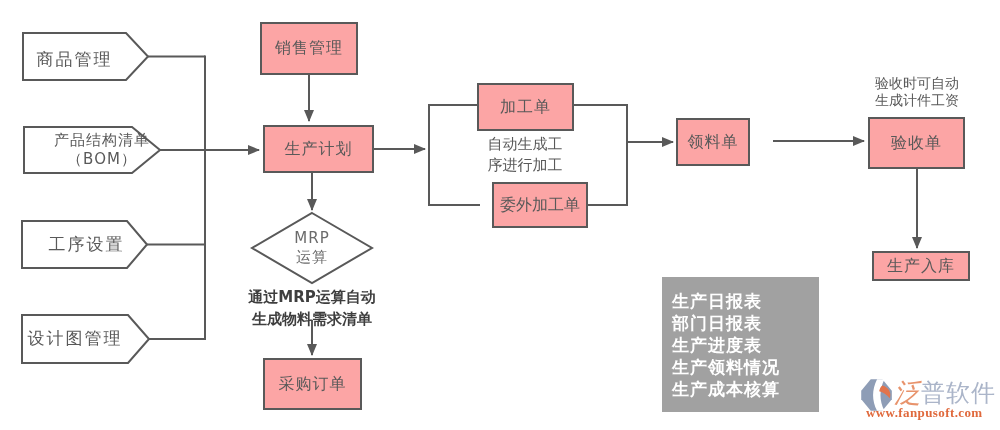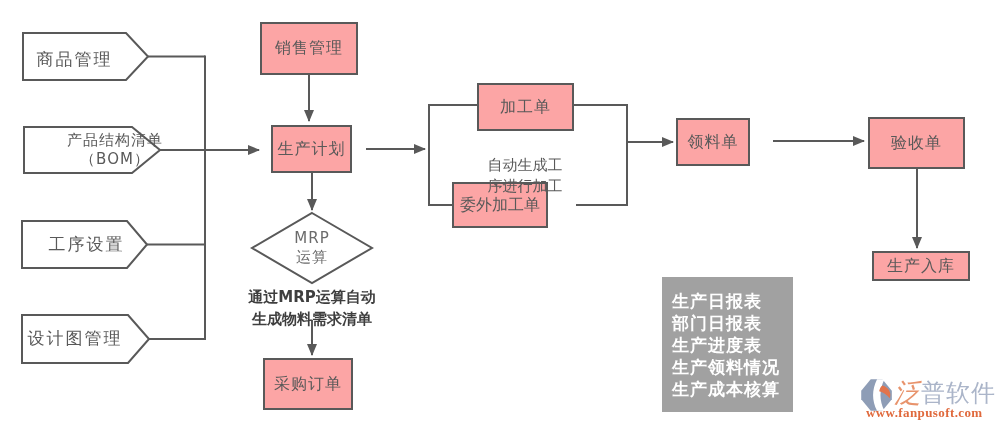--- a/index.html
+++ b/index.html
@@ -17,24 +17,24 @@
     position:absolute;display:flex;flex-direction:column;align-items:center;justify-content:center;
     font-size:17px;letter-spacing:2px;color:#595959;text-align:center;line-height:1.25;
   }
   .ptext.small{font-size:15px;letter-spacing:1px;}
   .dtext{
     position:absolute;display:flex;flex-direction:column;align-items:center;justify-content:center;
     font-size:15px;color:#6b6b6b;line-height:1.3;text-align:center;letter-spacing:1px;
   }
   .note{position:absolute;text-align:center;color:#595959;}
   .note-mrp{left:232px;top:286px;width:160px;font-size:15px;font-weight:bold;color:#3e3e3e;line-height:22px;}
-  .note-process{left:473px;top:134px;width:104px;font-size:15px;line-height:21px;margin-top:21px;}
+  .note-process{left:473px;top:134px;width:104px;font-size:15px;line-height:21px;}
   .note-accept{left:866px;top:75px;width:102px;font-size:14px;line-height:17px;}
   .report-panel{
-    position:absolute;left:662px;top:277px;width:131px;height:135px;box-sizing:border-box;
+    position:absolute;left:662px;top:277px;width:157px;height:135px;box-sizing:border-box;
     background:#a1a1a1;padding:13px 0 0 10px;
   }
   .report-line{font-size:17px;font-weight:bold;color:#ffffff;line-height:22px;letter-spacing:1px;white-space:nowrap;}
   .brand{position:absolute;left:894px;top:372px;height:34px;display:flex;align-items:flex-end;white-space:nowrap;}
   .brand-first{font-size:27px;font-style:italic;color:#e8936c;line-height:1;}
   .brand-rest{font-size:24px;color:#abb5c9;line-height:1.05;letter-spacing:1px;}
   .brand-url{
     position:absolute;left:866px;top:405px;font-family:"Liberation Serif",serif;
     font-size:13px;font-weight:bold;color:#e0693c;letter-spacing:0.4px;white-space:nowrap;
   }
@@ -81,44 +81,44 @@
       <path d="M773,141 L864,141" marker-end="url(#ah)"></path>
       <path d="M917,163 L917,248" marker-end="url(#ah)"></path>
       <path d="M312,173 L312,210" marker-end="url(#ah)"></path>
       <path d="M312,320 L312,355" marker-end="url(#ah)"></path>
     </g>
   </svg>
 
   <div class="ptext" style="left:23px;top:33px;width:103px;height:54px;">
     <span>商品管理</span>
   </div>
-  <div class="ptext small" style="left:21px;top:127px;width:108px;height:46px;padding-left:40px;">
+  <div class="ptext small" style="left:8px;top:127px;width:108px;height:46px;padding-left:40px;">
     <span>产品结构清单</span>
     <span>（BOM）</span>
   </div>
   <div class="ptext" style="left:22px;top:221px;width:105px;height:47px;padding-left:12px;">
     <span>工序设置</span>
   </div>
   <div class="ptext" style="left:22px;top:315px;width:106px;height:48px;">
     <span>设计图管理</span>
   </div>
 
   <div class="node" style="left:260px;top:22px;width:98px;height:53px;">
     <span>销售管理</span>
   </div>
-  <div class="node" style="left:263px;top:125px;width:81px;height:48px;margin-left:8px;">
+  <div class="node" style="left:263px;top:125px;width:111px;height:48px;">
     <span>生产计划</span>
   </div>
-  <div class="node" style="left:263px;top:358px;width:90px;height:52px;">
+  <div class="node" style="left:263px;top:358px;width:99px;height:52px;">
     <span>采购订单</span>
   </div>
   <div class="node" style="left:477px;top:83px;width:97px;height:48px;">
     <span>加工单</span>
   </div>
-  <div class="node" style="left:452px;top:182px;width:96px;height:46px;letter-spacing:0;font-family:Liberation Mono, monospace;">
+  <div class="node" style="left:492px;top:182px;width:96px;height:46px;letter-spacing:0;font-family:Liberation Mono, monospace;">
     <span>委外加工单</span>
   </div>
   <div class="node" style="left:676px;top:118px;width:74px;height:48px;">
     <span>领料单</span>
   </div>
   <div class="node" style="left:868px;top:117px;width:97px;height:52px;">
     <span>验收单</span>
   </div>
   <div class="node" style="left:872px;top:251px;width:98px;height:30px;">
     <span>生产入库</span>
@@ -130,20 +130,24 @@
   </div>
 
   <div class="note note-mrp">
     <div>通过MRP运算自动</div>
     <div>生成物料需求清单</div>
   </div>
   <div class="note note-process">
     <div>自动生成工</div>
     <div>序进行加工</div>
   </div>
+  <div class="note note-accept">
+    <div>验收时可自动</div>
+    <div>生成计件工资</div>
+  </div>
 
   <div class="report-panel">
     <div class="report-line">生产日报表</div>
     <div class="report-line">部门日报表</div>
     <div class="report-line">生产进度表</div>
     <div class="report-line">生产领料情况</div>
     <div class="report-line">生产成本核算</div>
   </div>
 
   <svg style="position:absolute;left:857px;top:376px;" width="38" height="38" viewBox="0 0 36 36">

